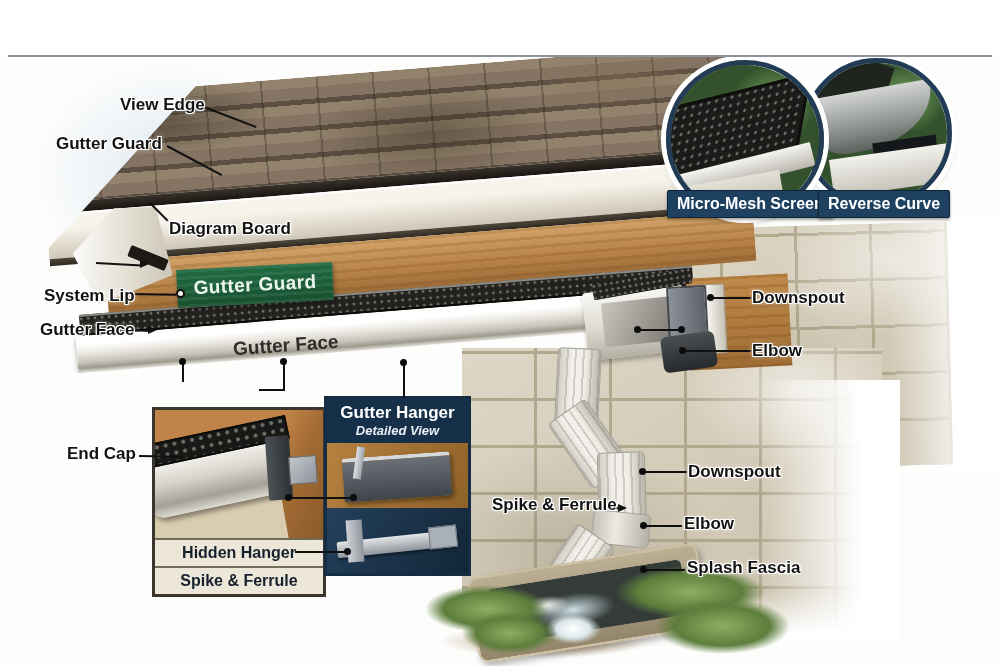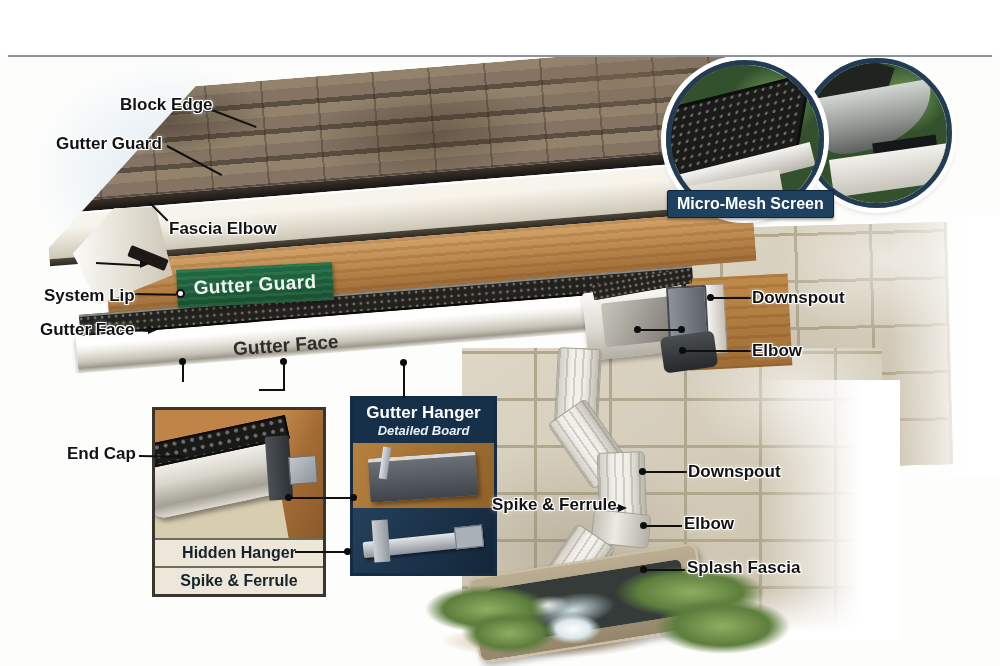--- a/index.html
+++ b/index.html
@@ -164,21 +164,21 @@
         background-size:9px 9px;border:2px solid #0c0c0a;}
   .ebrkt{position:absolute;left:112px;top:26px;width:24px;height:64px;transform:rotate(-4deg);
         background:linear-gradient(90deg,#4c5156,#2d3135);border-radius:2px;}
   .eplate{position:absolute;left:134px;top:46px;width:28px;height:28px;transform:rotate(-4deg);
         background:linear-gradient(135deg,#c3c7cc,#8d939a);border:1px solid #6a7077;}
   .erow{position:absolute;left:0;width:168px;height:28px;background:var(--cream-row,#ece7d8);
         border-top:2px solid #716c5a;display:flex;align-items:center;justify-content:center;
         font-size:16px;font-weight:700;color:#17222e;}
 
   
-  .dbox{position:absolute;left:350px;top:396px;width:147px;height:180px;z-index:25;
+  .dbox{position:absolute;left:324px;top:396px;width:147px;height:180px;z-index:25;
         border:3px solid #142c44;background:var(--detail-header,#17304a);}
   .dhead{position:absolute;left:0;top:0;width:141px;height:44px;text-align:center;color:#ffffff;}
   .dhead .t1{font-size:17px;font-weight:700;margin-top:4px;}
   .dhead .t2{font-size:13px;font-weight:700;font-style:italic;color:#e8eef5;}
   .dph1{position:absolute;left:0;top:44px;width:141px;height:65px;overflow:hidden;
         background:linear-gradient(115deg,#b5813f,#8f6228);}
   .dgut{position:absolute;left:16px;top:12px;width:108px;height:44px;transform:rotate(-4deg);
         border-top:4px solid #d6d9dd;border-radius:3px;
         background:linear-gradient(180deg,#6b7076,#3f444a);box-shadow:2px 3px 4px rgba(0,0,0,.4);}
   .dpin{position:absolute;left:28px;top:4px;width:8px;height:32px;transform:rotate(8deg);
@@ -252,37 +252,38 @@
     <div class="rc-slot"></div>
     <div class="rc-face"></div>
   </div>
   <div class="circ" style="left:666px;top:60px;width:158px;height:158px;">
     <div class="bg"></div>
     <div class="meshpanel"></div>
     <div class="meshlip"></div>
     <div class="meshsill"></div>
   </div>
   <div class="tag" style="left:667px;top:190px;">Micro-Mesh Screen</div>
+  <div class="tag" style="left:818px;top:190px;">Reverse Curve</div>
 
   <div class="ebox">
     <div class="ephoto">
       <div class="efloor"></div>
       <div class="egutter"></div>
       <div class="emesh"></div>
       <div class="ebrkt"></div>
       <div class="eplate"></div>
     </div>
     <div class="erow" style="top:128px;">Hidden Hanger</div>
     <div class="erow" style="top:156px;">Spike &amp; Ferrule</div>
   </div>
 
   <div class="dbox">
     <div class="dhead">
       <div class="t1">Gutter Hanger</div>
-      <div class="t2">Detailed Board</div>
+      <div class="t2">Detailed View</div>
     </div>
     <div class="dph1">
       <div class="dgut"></div>
       <div class="dpin"></div>
     </div>
     <div class="dph2">
       <div class="dbar"></div>
       <div class="dclip"></div>
       <div class="dplate"></div>
     </div>
@@ -319,23 +320,23 @@
   <div class="dot" style="left:678px;top:326px;"></div>
   <div class="ln" style="left:645px;top:471px;width:42px;"></div>
   <div class="dot" style="left:639px;top:468px;"></div>
   <div class="ln" style="left:600px;top:507px;width:20px;"></div>
   <div class="arr" style="left:618px;top:504px;"></div>
   <div class="ln" style="left:646px;top:525px;width:36px;"></div>
   <div class="dot" style="left:640px;top:522px;"></div>
   <div class="ln" style="left:646px;top:569px;width:39px;"></div>
   <div class="dot" style="left:640px;top:566px;"></div>
 
-  <div class="lbl" style="left:120px;top:95px;">Block Edge</div>
+  <div class="lbl" style="left:120px;top:95px;">View Edge</div>
   <div class="lbl" style="left:56px;top:134px;">Gutter Guard</div>
-  <div class="lbl" style="left:169px;top:219px;">Fascia Elbow</div>
+  <div class="lbl" style="left:169px;top:219px;">Diagram Board</div>
   <div class="lbl" style="left:44px;top:286px;">System Lip</div>
   <div class="lbl" style="left:40px;top:320px;">Gutter Face</div>
   <div class="lbl" style="left:67px;top:444px;">End Cap</div>
   <div class="lbl" style="left:752px;top:288px;">Downspout</div>
   <div class="lbl" style="left:752px;top:341px;">Elbow</div>
   <div class="lbl" style="left:688px;top:462px;">Downspout</div>
   <div class="lbl" style="left:492px;top:495px;">Spike &amp; Ferrule</div>
   <div class="lbl" style="left:684px;top:514px;">Elbow</div>
   <div class="lbl" style="left:687px;top:558px;">Splash Fascia</div>
 

